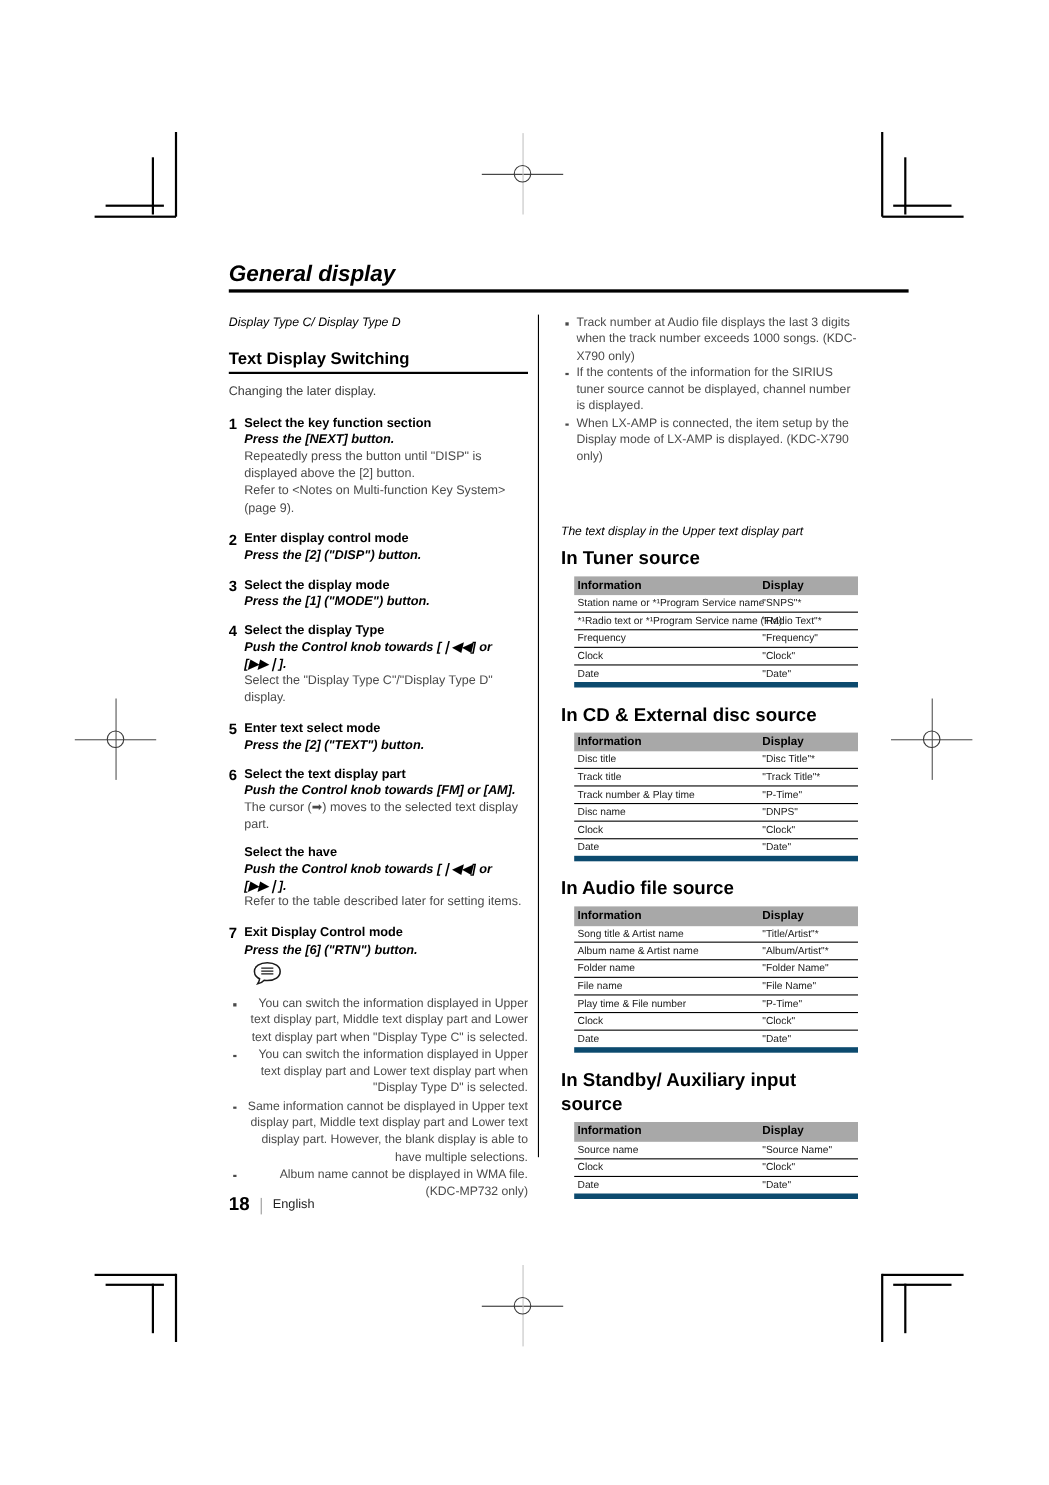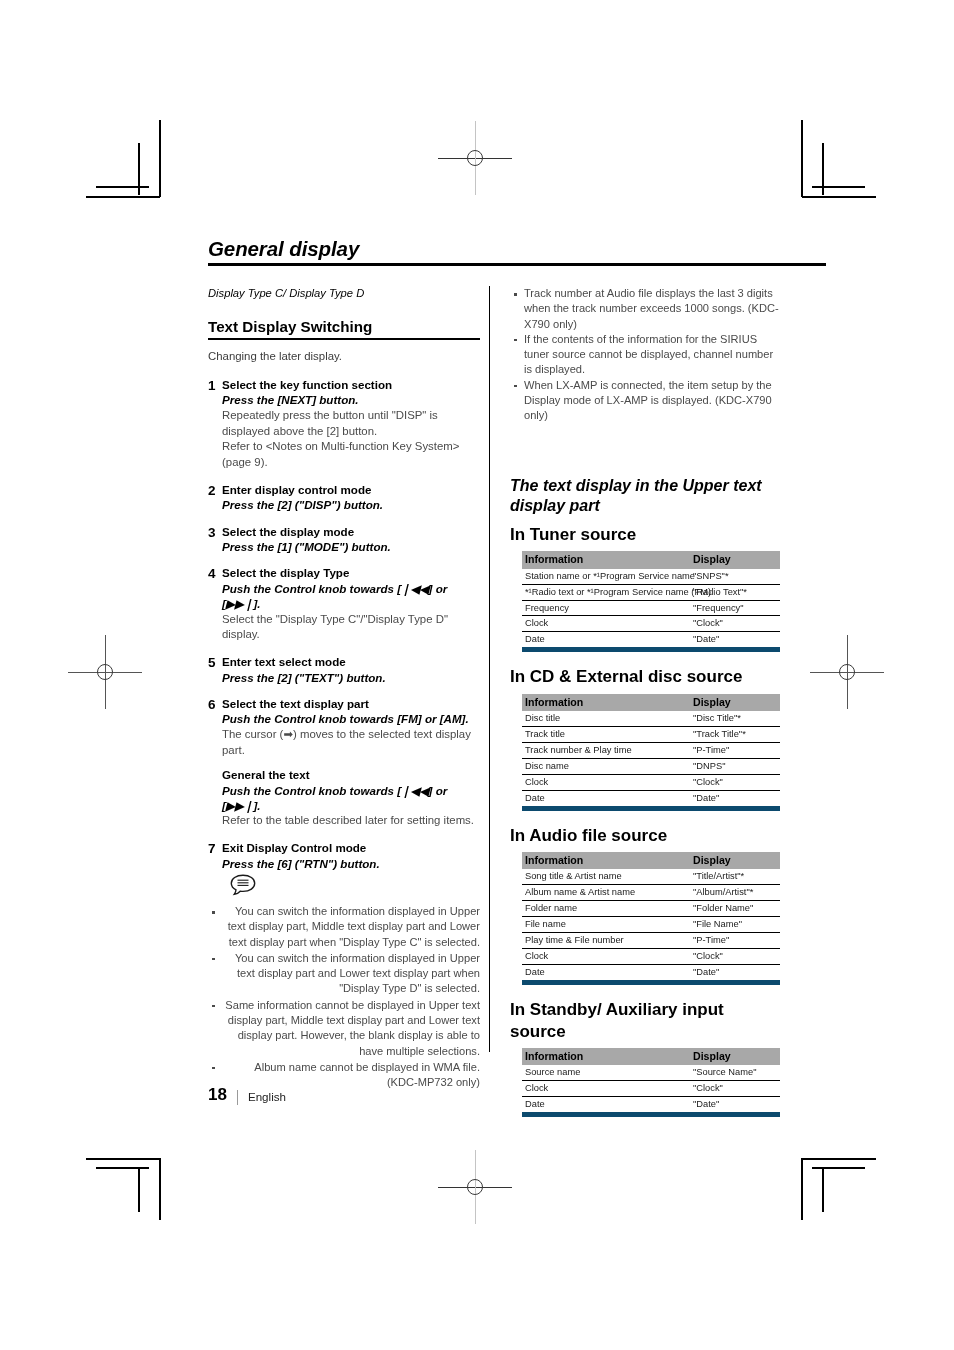--- a/index.html
+++ b/index.html
@@ -165,22 +165,22 @@
     content: "";
     position: absolute;
     left: 4px; top: 7px;
     width: 2.5px; height: 2.5px;
     background: #4a4a4a;
   }
   .bullets.tight li { margin-bottom: 1px; text-align: right; }
 
   
   .rc-head {
-    font-size: 16px;
-    font-weight: bold;
+    font-size: 11px;
+    font-weight: normal;
     font-style: italic;
     line-height: 1.3;
     margin-bottom: 7px;
   }
   .rc-sub {
     font-size: 17px;
     font-weight: bold;
     line-height: 1.3;
     margin: 0 0 5px 0;
   }
@@ -214,21 +214,21 @@
   table.tbl col.c1 { width: 168px; }
   table.tbl col.c2 { width: 90px; }
   table.tbl tr:last-child td { border-bottom: 5px solid #0c4a6e; }
 
   
   .footer {
     position: absolute;
     left: 208px;
     top: 1086px;
     display: flex;
-    align-items: flex-end;
+    align-items: center;
   }
   .footer .pg {
     font-size: 17px;
     font-weight: bold;
     line-height: 1;
   }
   .footer .bar {
     width: 1px;
     height: 15px;
     background: #9a9a9a;
@@ -348,21 +348,21 @@
       </div>
     </div>
 
     <div class="step">
       <div class="step-num">6</div>
       <div class="step-body">
         <div class="step-title">Select the text display part</div>
         <div class="step-action">Push the Control knob towards [FM] or [AM].</div>
         <div class="step-note">The cursor (➡) moves to the selected text display part.</div>
         <div class="sub-block">
-          <div class="step-title">General the text</div>
+          <div class="step-title">Select the have</div>
           <div class="step-action">Push the Control knob towards [❘◀◀] or [▶▶❘].</div>
           <div class="step-note">Refer to the table described later for setting items.</div>
         </div>
       </div>
     </div>
 
     <div class="step" style="margin-bottom:2px;">
       <div class="step-num">7</div>
       <div class="step-body">
         <div class="step-title">Exit Display Control mode</div>

